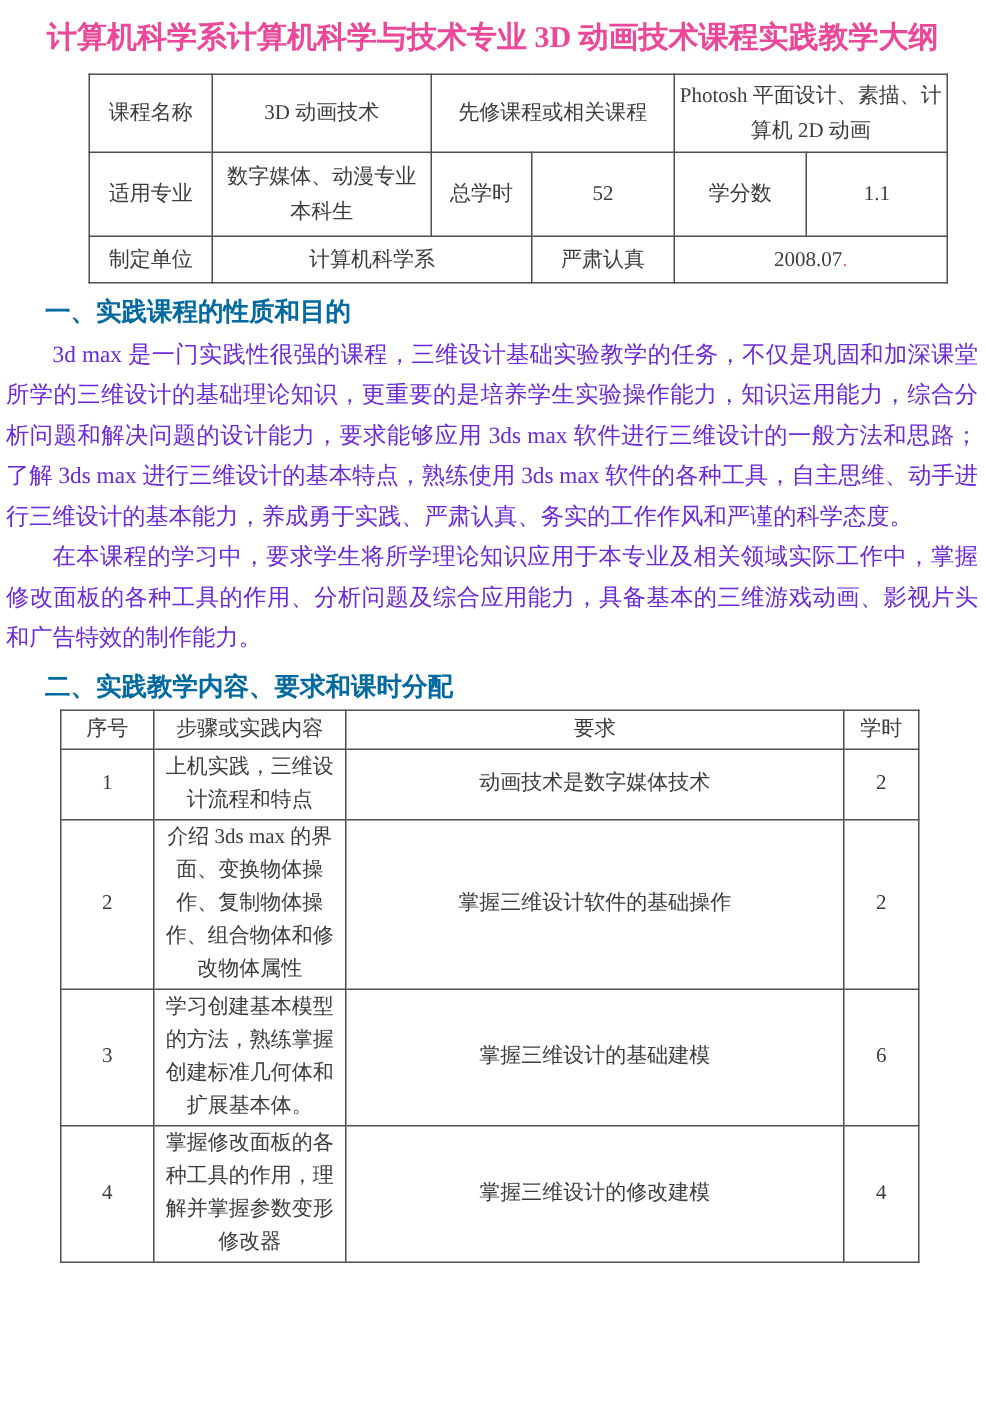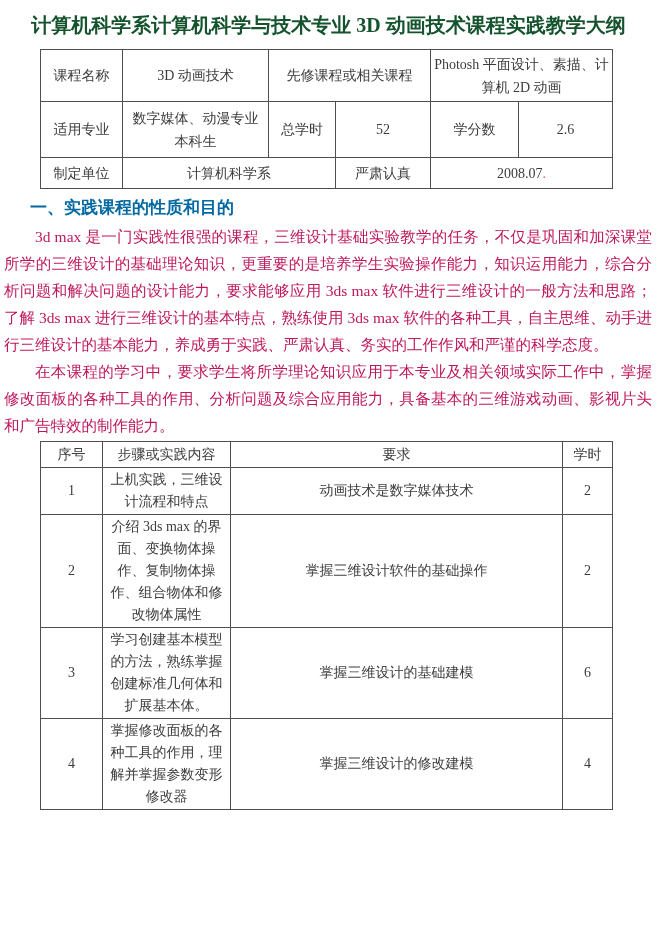--- a/index.html
+++ b/index.html
@@ -12,40 +12,40 @@
     font-family:"Liberation Serif","DejaVu Serif",serif;
     overflow:hidden;
   }
   
   .title{
     margin:11px 6px 10px 6px;
     text-align:center;
     font-size:20px;
     line-height:28px;
     font-weight:700;
-    color:#14532d;
+    color:#ec4899;
     white-space:nowrap;
   }
   .t-serif{font-family:"Liberation Serif","DejaVu Serif",serif;font-weight:700;}
   .t-hei{font-family:"Liberation Sans","DejaVu Sans",sans-serif;font-weight:700;}
   
   table{border-collapse:collapse;table-layout:fixed;}
   td,th{
     border:1px solid #4f4f4f;
     text-align:center;
     vertical-align:middle;
     color:#3c3c3c;
     font-size:14px;
     line-height:21px;
     padding:1px 3px;
     font-weight:normal;
     overflow:hidden;
   }
   
-  .info-table{width:572px;margin:0 0 0 40px;}
+  .info-table{width:572px;margin:0 0 0 59px;}
   .info-table .r1{height:52px;}
   .info-table .r2{height:56px;padding-left:28px;}
   .info-table .r3{height:31px;}
   .info-table td{line-height:23px;}
   .red-mark{color:#e06a6a;}
   
   .sec-heading{
     margin:7px 0 3px 30px;
     font-family:"Liberation Sans","DejaVu Sans",sans-serif;
     font-size:17px;
@@ -54,21 +54,21 @@
     color:#0369a1;
   }
   
   .body-text{margin:0 5px 0 4px;}
   .body-text p{
     margin:0;
     font-size:15.5px;
     line-height:27px;
     text-indent:2em;
     text-align:justify;
-    color:#be185d;
+    color:#6d28d9;
   }
   
   .schedule-table{width:572px;margin:2px 0 0 40px;}
   .schedule-table .hr{height:26px;padding-left:28px;}
   .schedule-table .r1{height:42px;}
   .schedule-table .r2{height:110px;}
   .schedule-table .r3{height:90px;}
   .schedule-table .r4{height:84px;}
   .schedule-table td{line-height:22px;}
 </style>
@@ -94,37 +94,38 @@
       <td>3D 动画技术</td>
       <td colspan="2">先修课程或相关课程</td>
       <td colspan="2">Photosh 平面设计、素描、计算机 2D 动画</td>
     </tr>
     <tr class="r2">
       <td>适用专业</td>
       <td>数字媒体、动漫专业本科生</td>
       <td>总学时</td>
       <td>52</td>
       <td>学分数</td>
-      <td>2.6</td>
+      <td>1.1</td>
     </tr>
     <tr class="r3">
       <td>制定单位</td>
       <td colspan="2">计算机科学系</td>
       <td>严肃认真</td>
       <td colspan="2"><span>2008.07</span><span class="red-mark">.</span></td>
     </tr>
   </tbody>
     </table>
 
   <h2 class="sec-heading">一、实践课程的性质和目的</h2>
   <div class="body-text">
     <p>3d max 是一门实践性很强的课程，三维设计基础实验教学的任务，不仅是巩固和加深课堂所学的三维设计的基础理论知识，更重要的是培养学生实验操作能力，知识运用能力，综合分析问题和解决问题的设计能力，要求能够应用 3ds max 软件进行三维设计的一般方法和思路；了解 3ds max 进行三维设计的基本特点，熟练使用 3ds max 软件的各种工具，自主思维、动手进行三维设计的基本能力，养成勇于实践、严肃认真、务实的工作作风和严谨的科学态度。</p>
     <p>在本课程的学习中，要求学生将所学理论知识应用于本专业及相关领域实际工作中，掌握修改面板的各种工具的作用、分析问题及综合应用能力，具备基本的三维游戏动画、影视片头和广告特效的制作能力。</p>
   </div>
 
+  <h2 class="sec-heading">二、实践教学内容、要求和课时分配</h2>
   <table class="schedule-table">
     <colgroup>
       <col style="width:62px">
         <col style="width:128px">
         <col style="width:332px">
         <col style="width:50px">
     </colgroup>
     <tbody>
         <tr class="hr">
       <td>序号</td>

